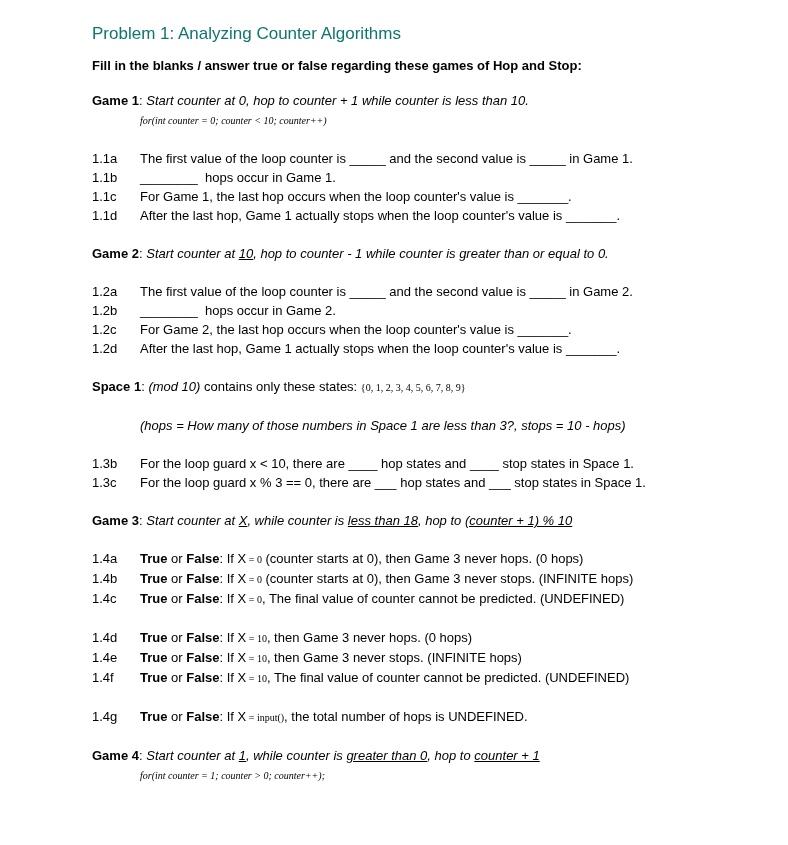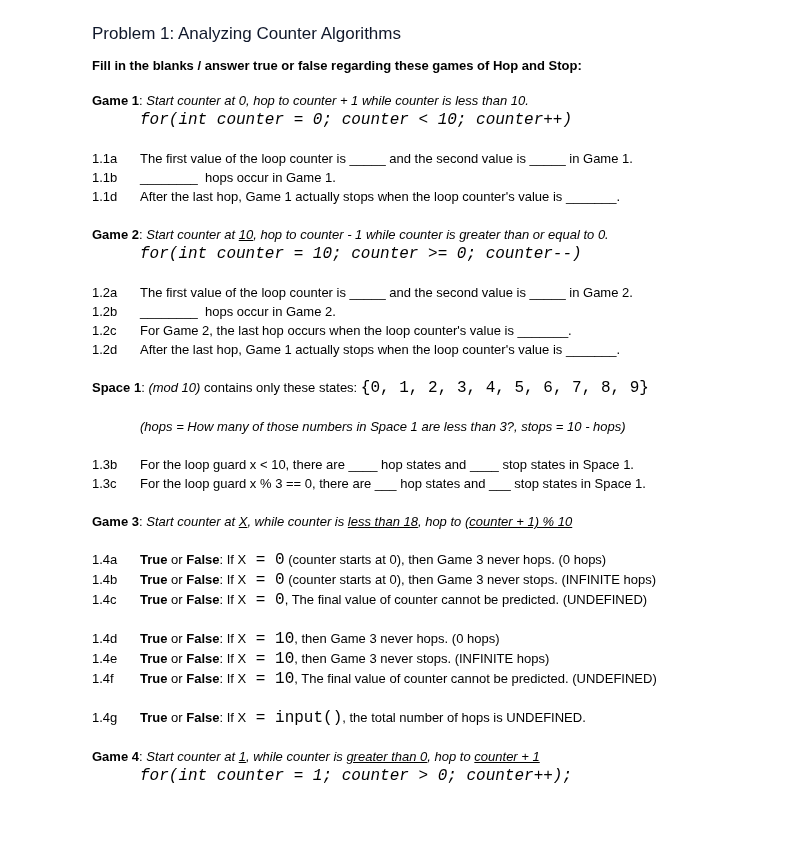--- a/index.html
+++ b/index.html
@@ -17,21 +17,21 @@
   }
   .doc {
     box-sizing: border-box;
     width: 788px;
     height: 845px;
     padding: 22px 36px 0 92px;
   }
   .title {
     font-size: 17px;
     line-height: 24px;
-    color: #0f172a;
+    color: #0f766e;
     margin-bottom: 10px;
     font-weight: 400;
   }
   .intro {
     line-height: 19px;
     font-weight: bold;
   }
   .line {
     line-height: 19px;
     min-height: 19px;
@@ -44,22 +44,22 @@
   .question { display: flex; }
   .question .num {
     width: 48px;
     flex: 0 0 48px;
   }
   .qbody { flex: 1; }
   .b { font-weight: bold; }
   .i { font-style: italic; }
   .u { text-decoration: underline; }
   .m {
-    font-family: Liberation Mono, monospace;
-    font-size: 16px;
+    font-family: Liberation Serif, serif;
+    font-size: 10px;
   }
 </style>
 </head>
 <body>
 
 <div class="doc">
   <div class="title">Problem 1: Analyzing Counter Algorithms</div>
   <div class="intro line">Fill in the blanks / answer true or false regarding these games of Hop and Stop:</div>
   <div class="spacer lg"></div>
   <div>
@@ -68,26 +68,29 @@
       <div class="line spacer"></div>
       <div class="line question">
         <span class="num">1.1a</span>
         <span class="qbody"><span>The first value of the loop counter is _____ and the second value is _____ in Game 1.</span></span>
       </div>
       <div class="line question">
         <span class="num">1.1b</span>
         <span class="qbody"><span>________  hops occur in Game 1.</span></span>
       </div>
       <div class="line question">
+        <span class="num">1.1c</span>
+        <span class="qbody"><span>For Game 1, the last hop occurs when the loop counter's value is _______.</span></span>
+      </div>
+      <div class="line question">
         <span class="num">1.1d</span>
         <span class="qbody"><span>After the last hop, Game 1 actually stops when the loop counter's value is _______.</span></span>
       </div>
       <div class="line spacer"></div>
       <div class="line heading"><span class="b">Game 2</span><span>: </span><span class="i">Start counter at </span><span class="i u">10</span><span class="i">, hop to counter - 1 while counter is greater than or equal to 0.</span></div>
-      <div class="line code"><span class="m i">for(int counter = 10; counter &gt;= 0; counter--)</span></div>
       <div class="line spacer"></div>
       <div class="line question">
         <span class="num">1.2a</span>
         <span class="qbody"><span>The first value of the loop counter is _____ and the second value is _____ in Game 2.</span></span>
       </div>
       <div class="line question">
         <span class="num">1.2b</span>
         <span class="qbody"><span>________  hops occur in Game 2.</span></span>
       </div>
       <div class="line question">

